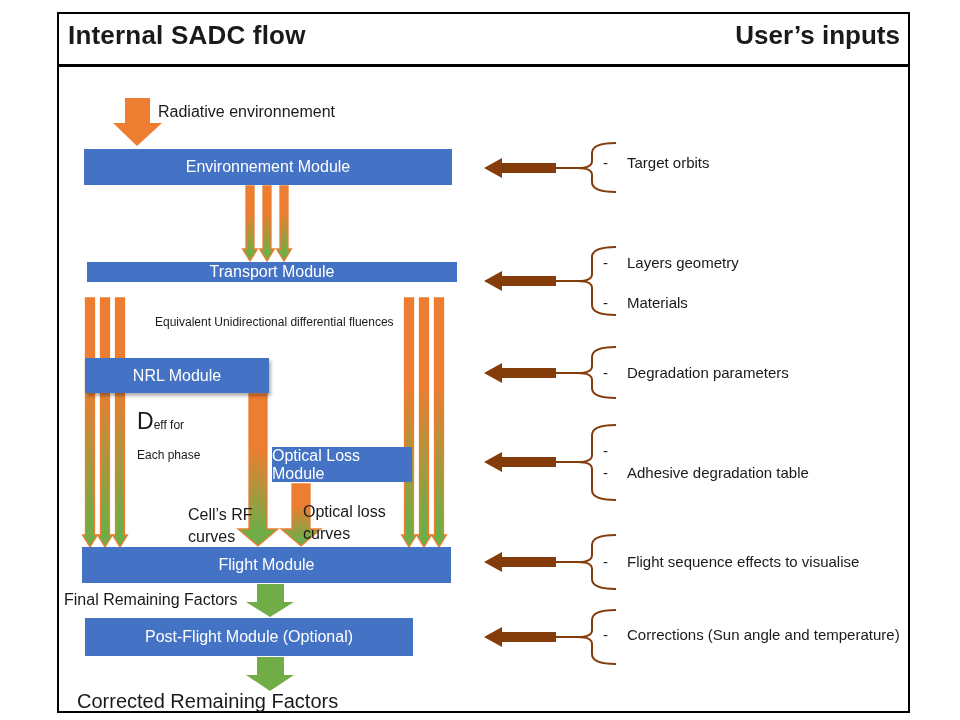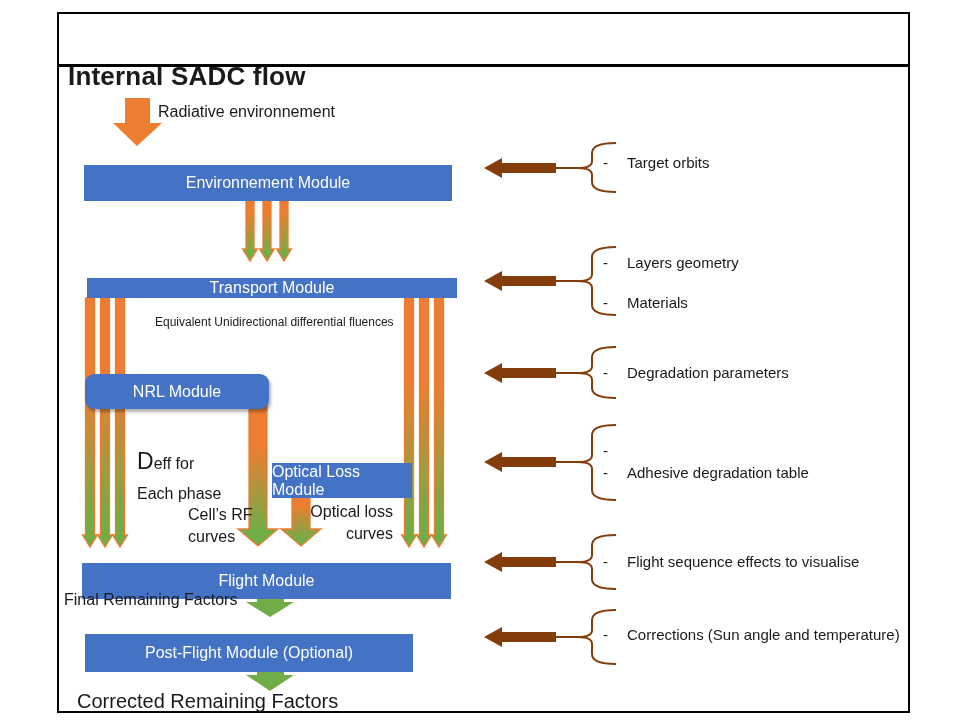--- a/index.html
+++ b/index.html
@@ -1,42 +1,43 @@
 <!DOCTYPE html>
 <html style="--module-blue: #4472C4; --module-text: #FFFFFF; --arrow-orange: #ED7D31; --arrow-green: #70AD47; --input-brown: #843C0B; --text-black: #1A1A1A; --border-black: #000000;"><head>
 <meta charset="utf-8">
 <style>
   html,body{margin:0;padding:0;background:#fff;}
   .page{position:relative;width:960px;height:720px;background:#fff;
         font-family:"Liberation Sans",sans-serif;color:var(--text-black,#1a1a1a);overflow:hidden;}
   .frame{position:absolute;left:57px;top:12px;width:849px;height:697px;
          border:2px solid var(--border-black,#000);background:#fff;}
-  .hdr-left{position:absolute;left:9px;top:6px;font-size:26px;font-weight:bold;letter-spacing:.2px;margin-top:41px;}
+  .hdr-left{position:absolute;left:9px;top:6px;font-size:26px;font-weight:bold;letter-spacing:.2px;}
   .hdr-right{position:absolute;right:8px;top:6px;font-size:26px;font-weight:bold;}
   .hdr-line{position:absolute;left:0;top:50px;width:100%;height:3px;background:var(--border-black,#000);}
   .lay{position:absolute;left:0;top:0;width:960px;height:720px;}
   svg.lay{z-index:1;}
   .module{position:absolute;z-index:2;background:var(--module-blue,#4472C4);
           color:var(--module-text,#fff);display:flex;align-items:center;justify-content:center;
-          font-size:16px;margin-top:16px;}
-  .nrl-shadow{box-shadow:2px 3px 3px rgba(0,0,0,.3);border-radius:9px;}
+          font-size:16px;}
+  .nrl-shadow{box-shadow:2px 3px 3px rgba(0,0,0,.3);}
   .lbl{position:absolute;z-index:3;font-size:16px;line-height:22px;white-space:nowrap;}
   .lbl-equivalent{font-size:12px;}
-  .lbl-deff{font-size:16px;line-height:30px;margin-top:40px;}
+  .lbl-deff{font-size:12px;line-height:30px;}
   .deff-first::first-letter{font-size:23px;}
-  .lbl-right{text-align:right;}
+  .lbl-right{text-align:left;}
   .input-line{position:absolute;z-index:3;left:603px;display:flex;font-size:15px;white-space:nowrap;}
   .input-line .dash{width:24px;}
 </style>
 </head>
 <body>
 
 <div class="page">
   <div class="frame">
     <div class="hdr-left">Internal SADC flow</div>
+    <div class="hdr-right">User’s inputs</div>
     <div class="hdr-line"></div>
   </div>
 
   <svg class="lay" viewBox="0 0 960 720">
     <defs>
       <linearGradient id="og" x1="0" y1="0" x2="0" y2="1">
         <stop offset="0" style="stop-color:var(--arrow-orange,#ED7D31)"></stop>
         <stop offset="0.35" style="stop-color:var(--arrow-orange,#ED7D31)"></stop>
         <stop offset="0.9" style="stop-color:var(--arrow-green,#70AD47)"></stop>
       </linearGradient>

